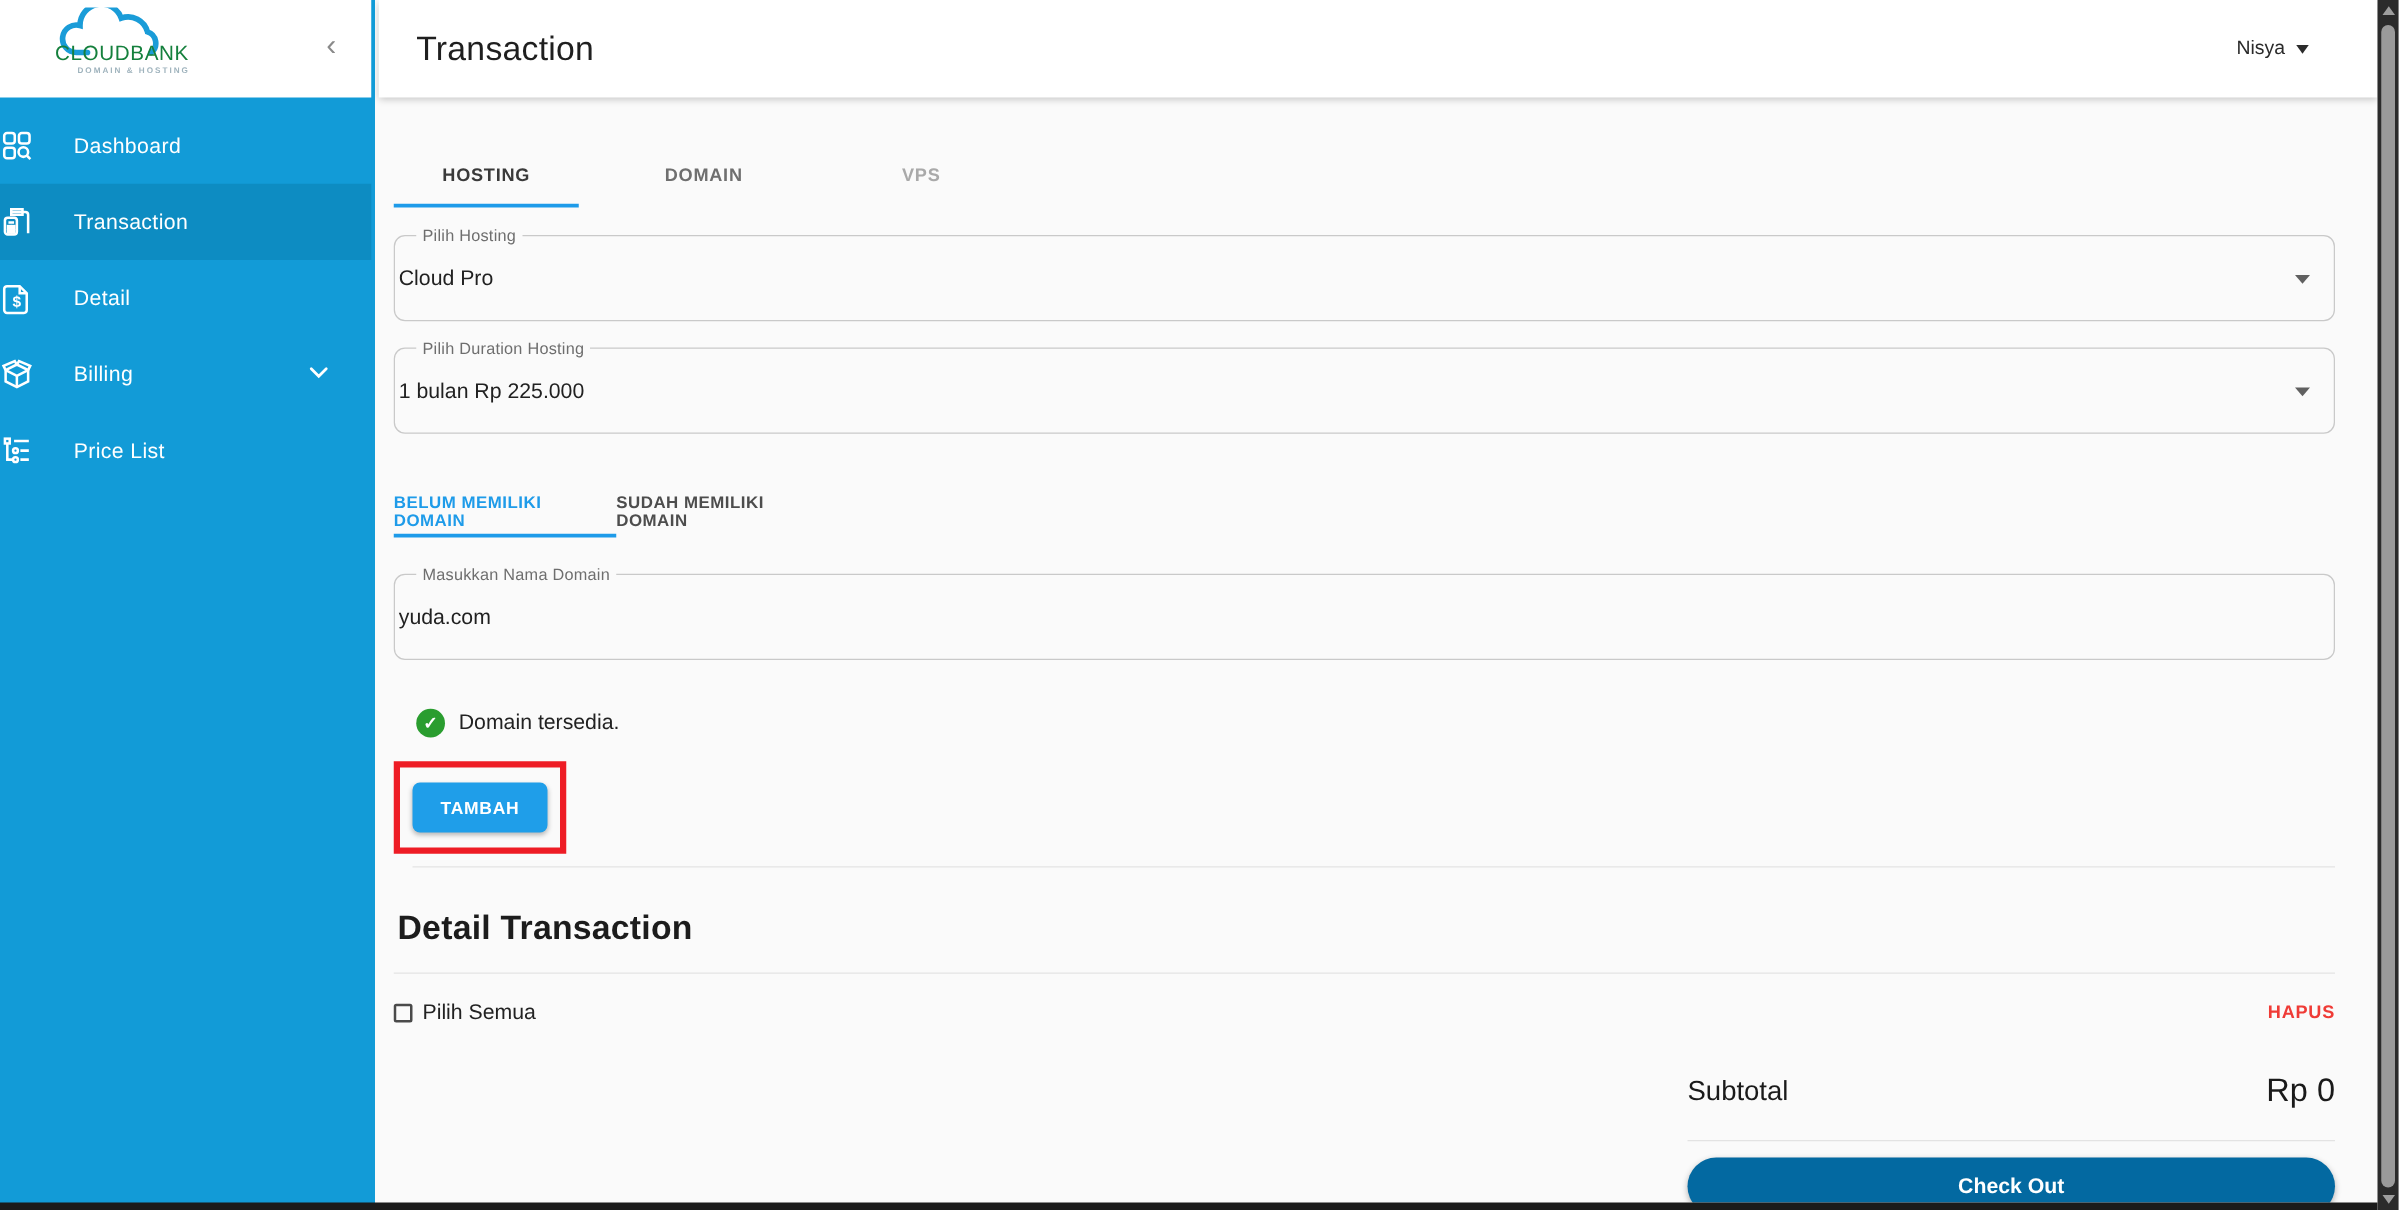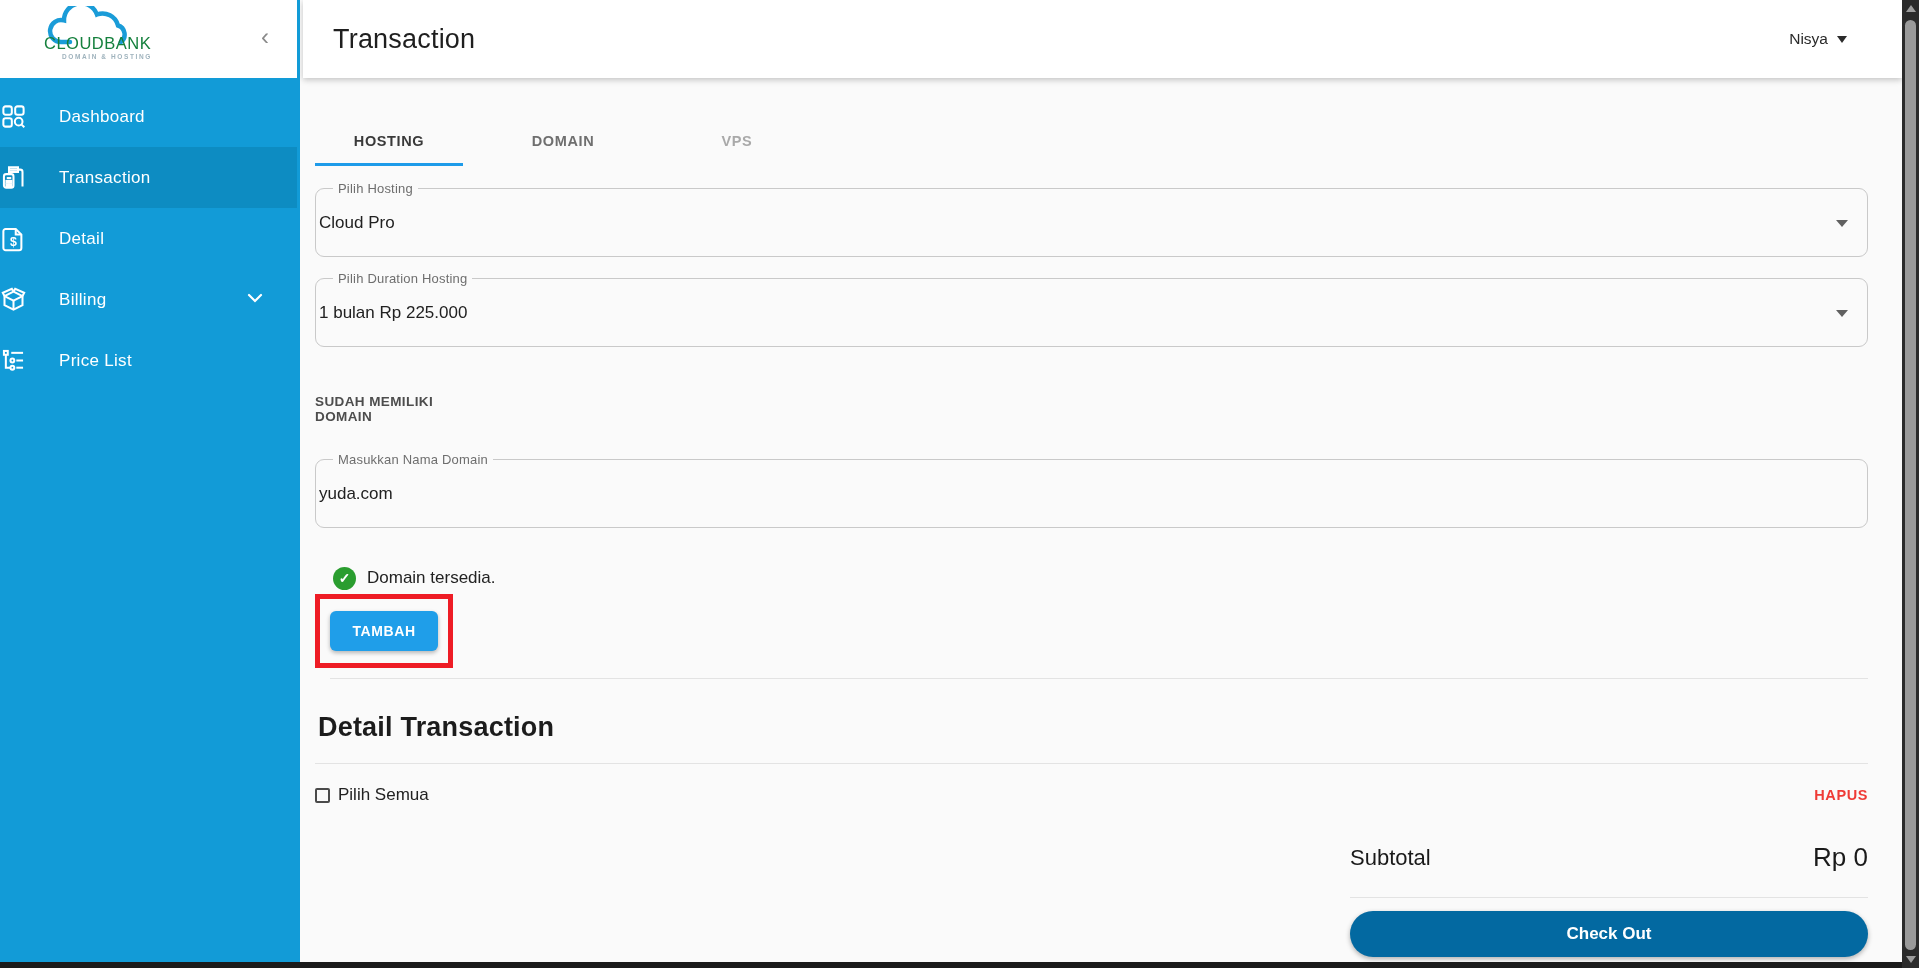--- a/index.html
+++ b/index.html
@@ -68,21 +68,21 @@
   .subtab.inactive { color:#4d4d4d; }
 
   .domain-field { margin-top:29px; }
 
   .avail-row { display:flex; align-items:center; margin-top:38px; margin-left:18px; height:24px; }
   .check-circle { width:23px; height:23px; border-radius:50%; background:#2a9d2f; color:#ffffff;
     font-size:14px; font-weight:700; display:flex; align-items:center; justify-content:center;
     margin-right:11px; }
   .avail-text { font-size:17px; color:#222222; }
 
-  .annotation-box { margin-top:4px; width:138px; height:74px; border:5px solid #ee1c25;
+  .annotation-box { margin-top:19px; width:138px; height:74px; border:5px solid #ee1c25;
     display:flex; align-items:center; justify-content:center; }
   .btn-tambah { width:108px; height:40px; background:#1f9ee9; color:#ffffff; border:none;
     border-radius:6px; font-family:"Liberation Sans", sans-serif; font-size:14px; font-weight:700;
     letter-spacing:.6px; cursor:pointer; box-shadow:0 2px 4px rgba(0,0,0,.28); }
 
   .divider { height:1px; background:#e3e3e3; }
   .div-1 { margin-top:10px; margin-left:15px; }
   .section-title { margin-top:33px; margin-left:3px; font-size:27px; font-weight:700;
     color:#1c1c1c; letter-spacing:.2px; }
   .div-2 { margin-top:20px; }
@@ -223,20 +223,21 @@
       <span class="select-caret"></span>
     </div>
 
     <div class="field">
       <span class="flabel">Pilih Duration Hosting</span>
       <span class="fvalue">1 bulan Rp 225.000</span>
       <span class="select-caret"></span>
     </div>
 
     <div class="subtabs">
+      <div class="subtab active">BELUM MEMILIKI DOMAIN</div>
       <div class="subtab inactive">SUDAH MEMILIKI DOMAIN</div>
     </div>
 
     <div class="field domain-field">
       <span class="flabel">Masukkan Nama Domain</span>
       <span class="fvalue">yuda.com</span>
     </div>
 
     <div class="avail-row">
       <span class="check-circle">✓</span>

